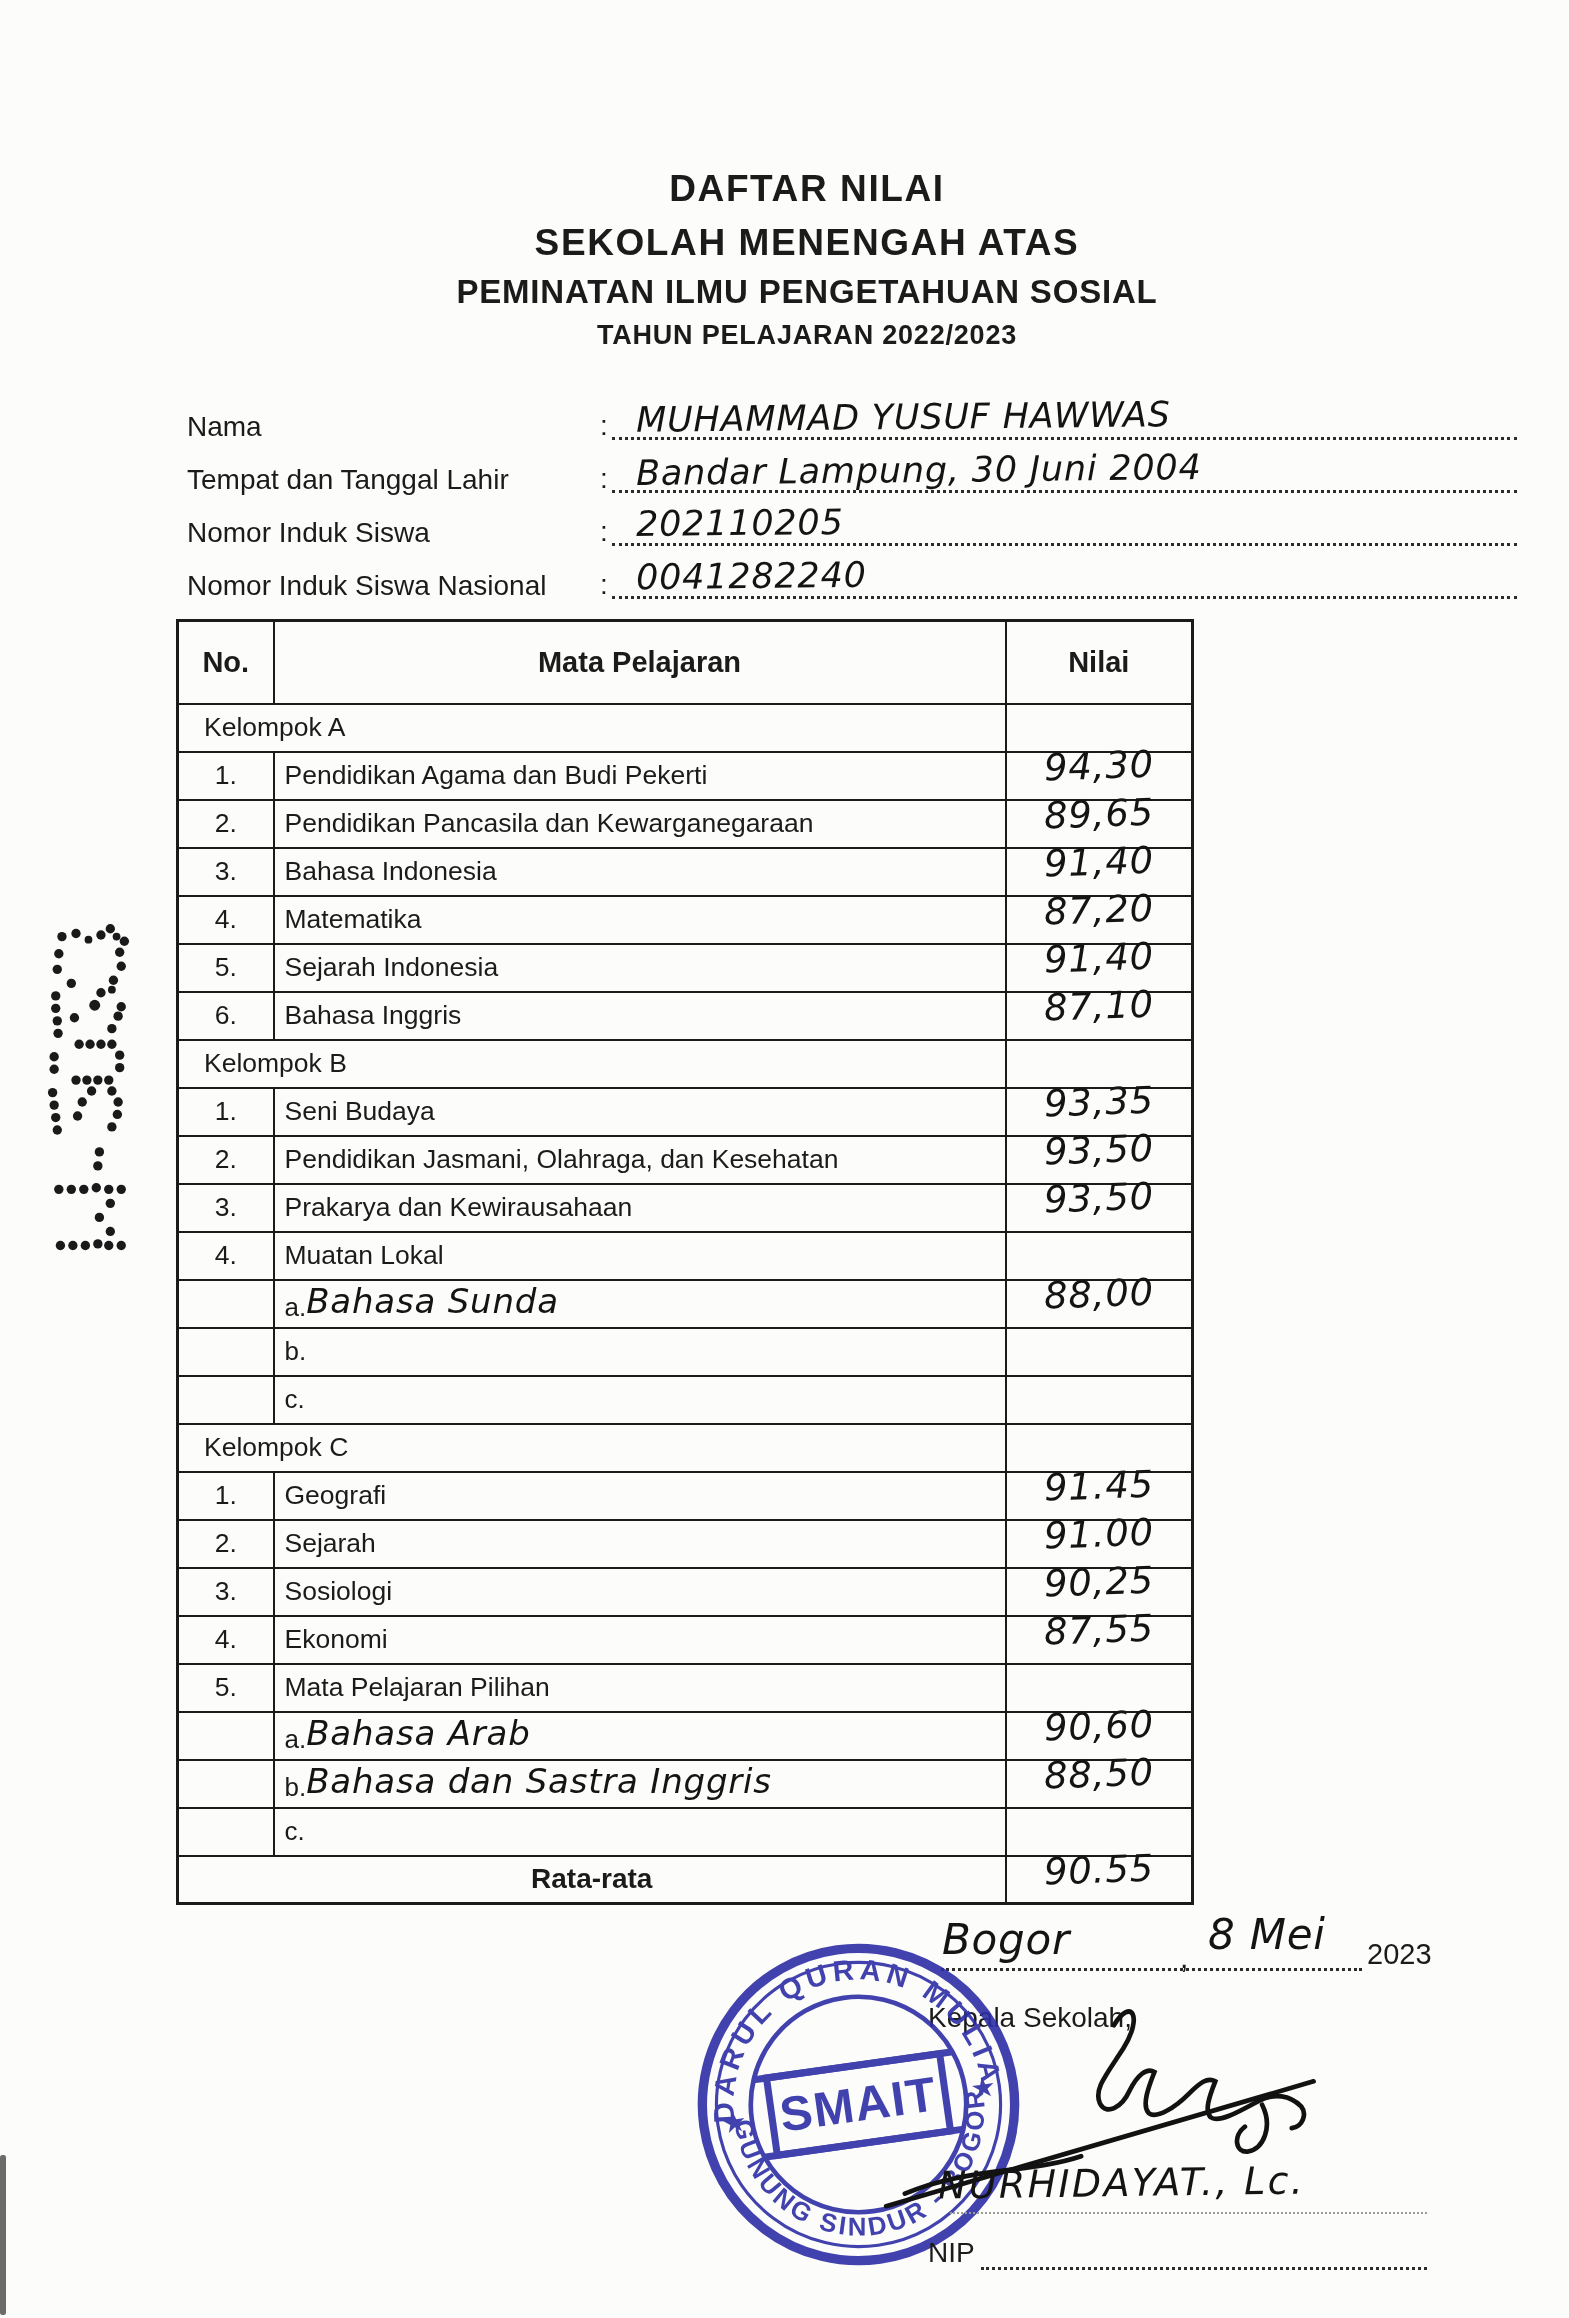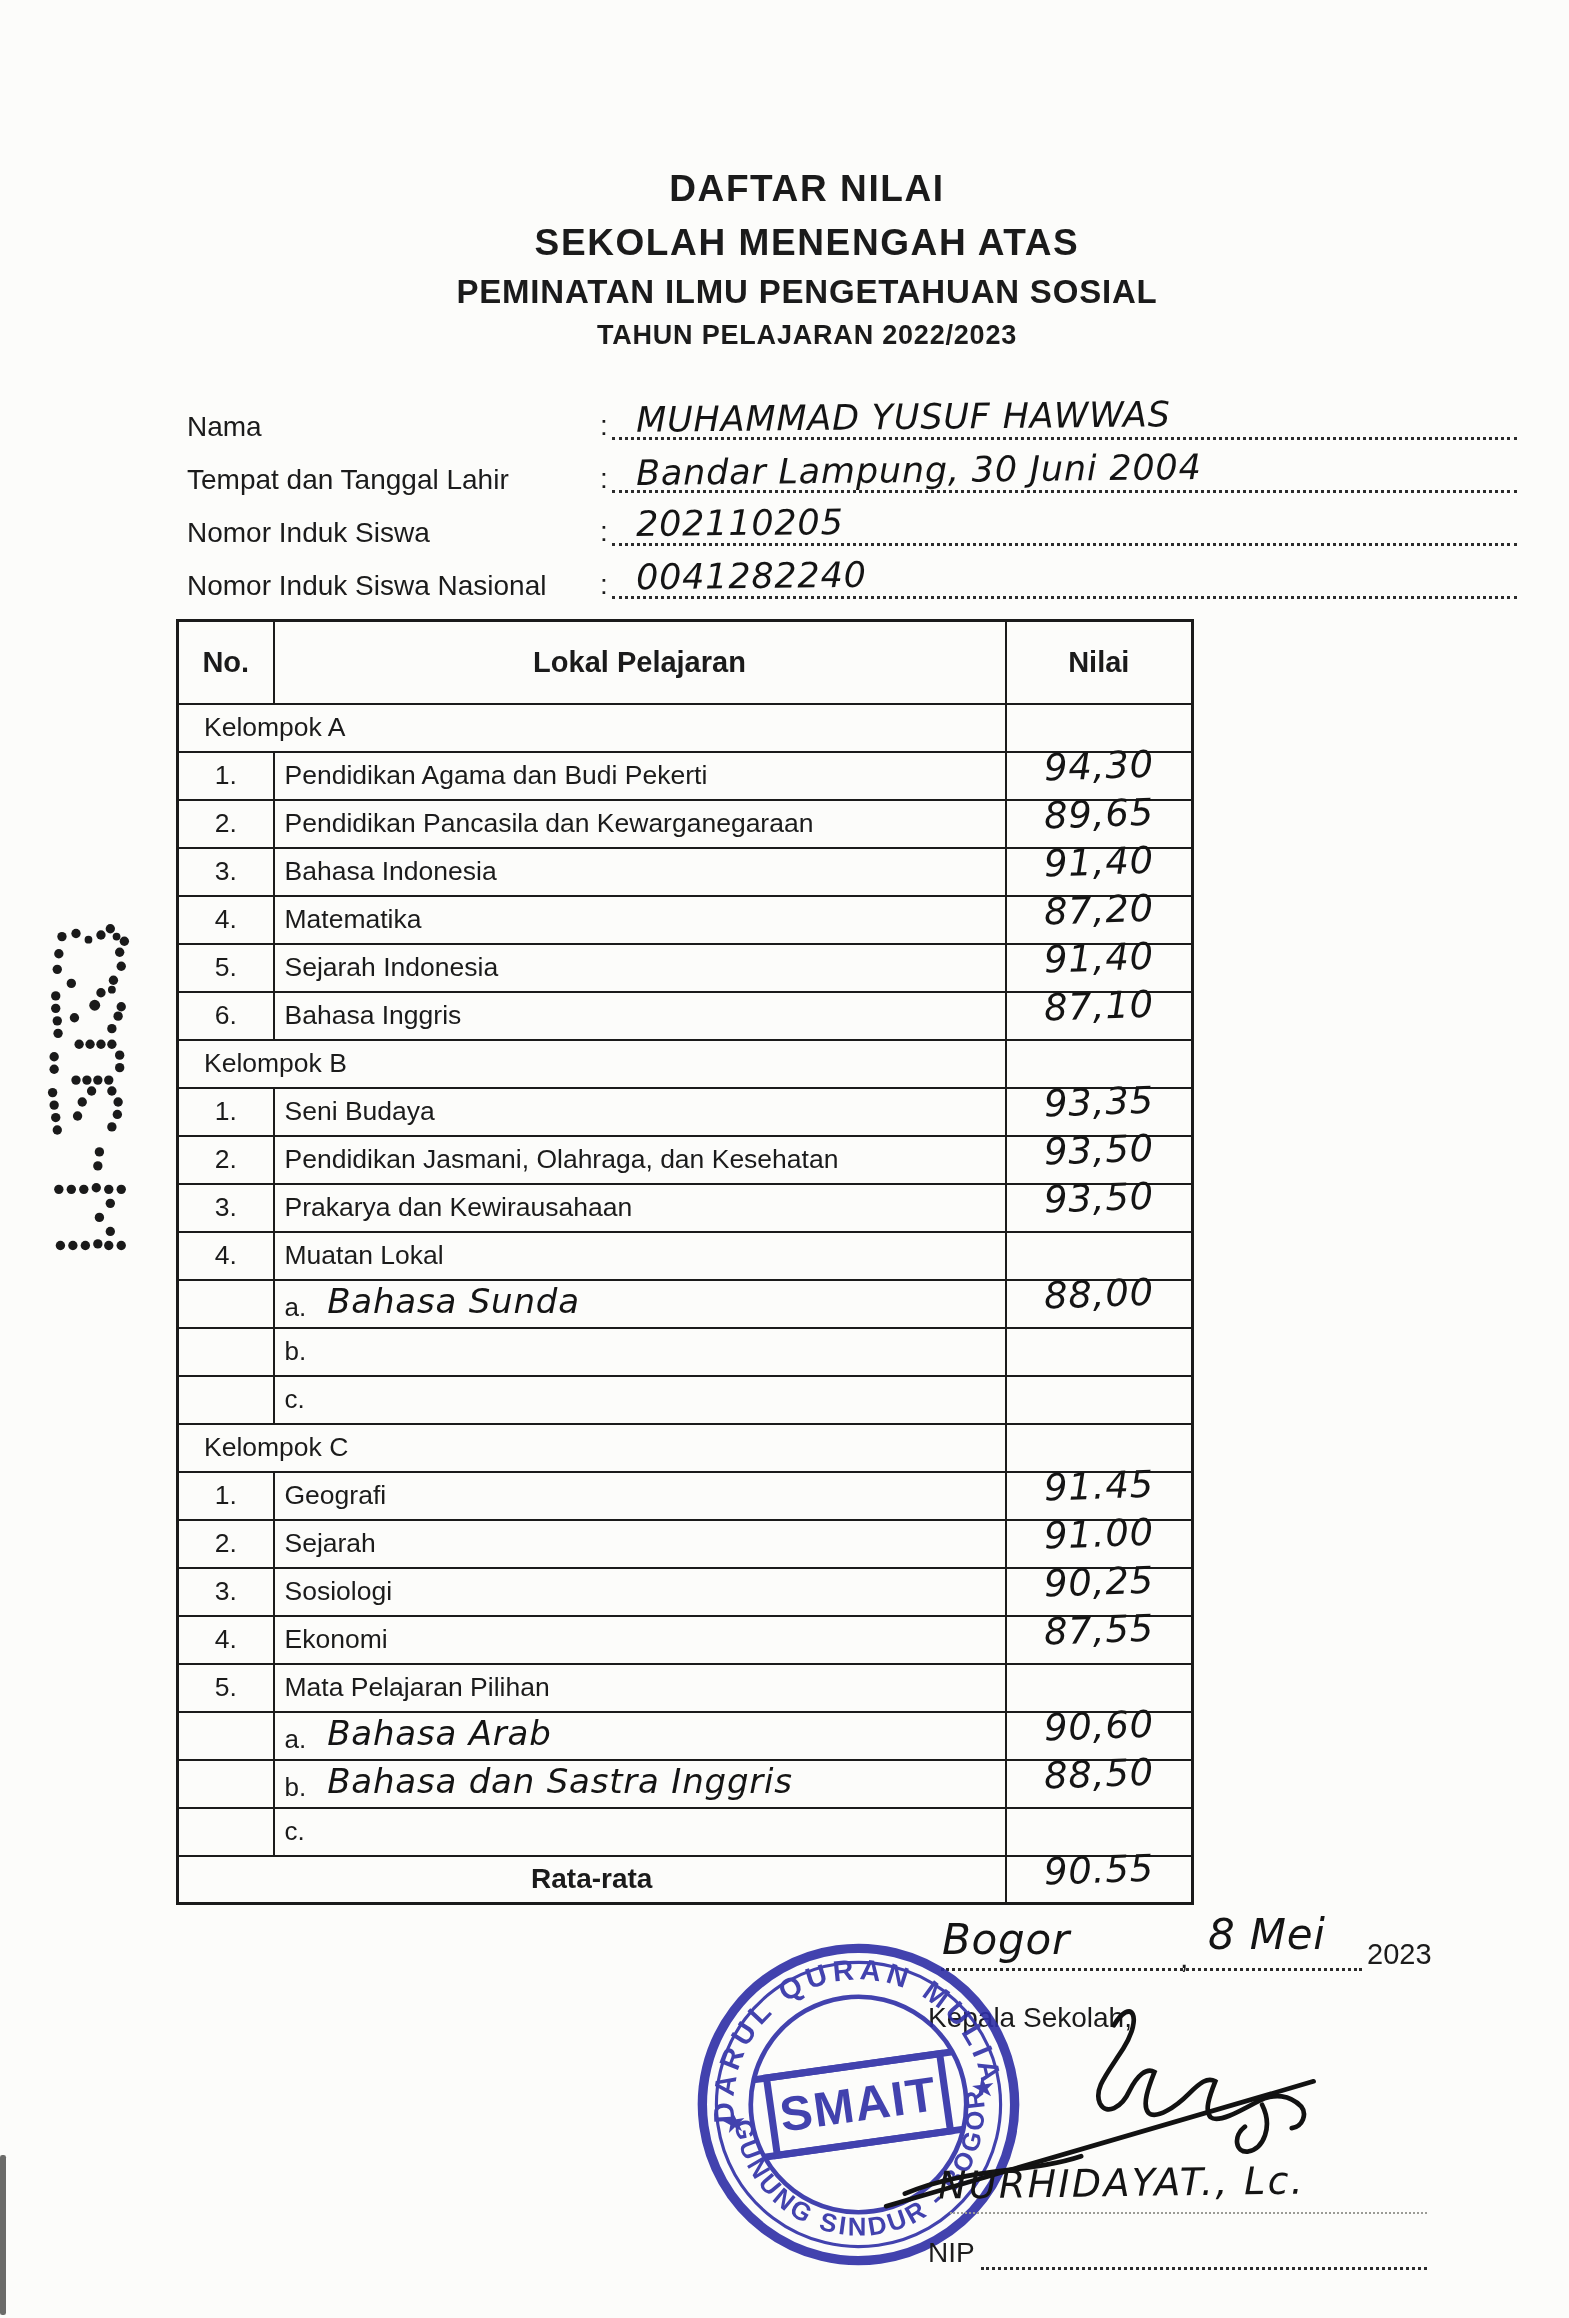--- a/index.html
+++ b/index.html
@@ -33,21 +33,21 @@
   thead tr { height:83px; }
   thead th { font-size:29px; font-weight:bold; text-align:center; }
   tbody tr { height:48px; }
   .no-cell   { text-align:center; font-size:26.5px; }
   .subj-cell { font-size:26.5px; padding-left:10px; text-align:left; }
   .group-cell{ font-size:26.5px; padding-left:25px; text-align:left; }
   .total-cell{ font-size:28px; font-weight:bold; text-align:center; }
   .score-cell{ text-align:center; }
   .score-hand{ display:inline-block; font-size:37px; transform:translateY(-9.4px) rotate(-2deg); white-space:nowrap; }
   .sub-prefix{ font-size:26px; }
-  .subj-hand { display:inline-block; font-size:34px; margin-left:21px; transform:translateY(-3.1px); white-space:nowrap; }
+  .subj-hand { display:inline-block; font-size:34px; margin-left:0; transform:translateY(-3.1px); white-space:nowrap; }
   
   .abs { position:absolute; }
   .city-hand   { left:942px; top:1915px; font-size:42px; }
   .date-hand   { left:1208px; top:1910px; font-size:42px; }
   .date-dots   { left:941px; top:1929px; width:421px; border-bottom:3.1px dotted #2c2c2c; height:39px; }
   .date-comma  { left:1180px; top:1941px; font-size:30px; }
   .year-text   { left:1367px; top:1938px; font-size:29px; }
   .kepala-text { left:928px; top:2002px; font-size:28px; }
   .stamp       { left:693px; top:1939px; width:331px; height:331px; }
   .signature   { left:872px; top:1994px; width:476px; height:234px; }
@@ -170,21 +170,21 @@
   <div class="table-wrap">
     <table class="grades">
       <colgroup>
           <col style="width:96px">
           <col>
           <col style="width:187px">
         </colgroup>
       <thead>
         <tr>
           <th>No.</th>
-          <th>Lokal Pelajaran</th>
+          <th>Mata Pelajaran</th>
           <th>Nilai</th>
         </tr>
       </thead>
       <tbody>
           <tr>
             <td colspan="2" class="group-cell">Kelompok A</td>
             <td class="score-cell"></td>
           </tr>
           <tr>
             <td class="no-cell">1.</td>

